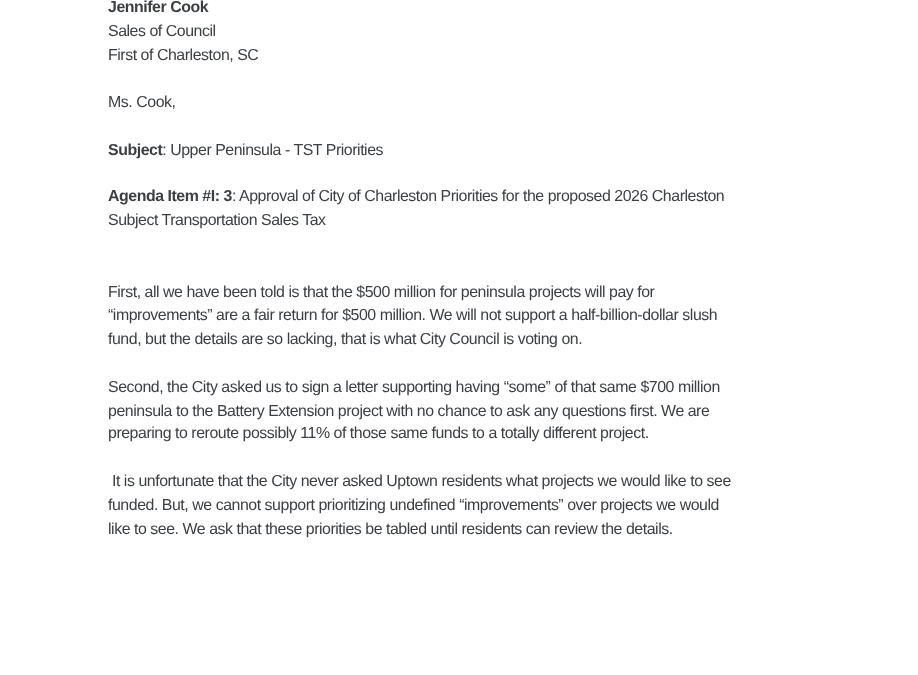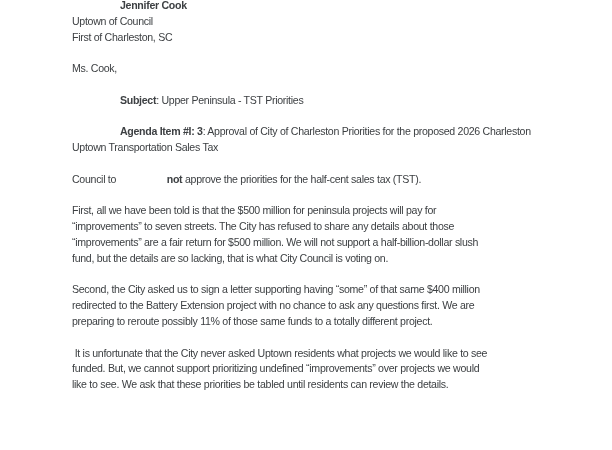--- a/index.html
+++ b/index.html
@@ -21,44 +21,42 @@
     width: 500px;
   }
   .line {
     height: 15.8px;
     line-height: 15.8px;
     font-size: 10.6px;
     letter-spacing: -0.3px;
     color: #3d4043;
     white-space: pre;
   }
-  .b { font-weight: bold; margin-left: 48px; }
+  .b { font-weight: bold; }
 </style>
 </head>
 <body>
 
 <div class="page">
   <div class="line"><span class="b">Jennifer Cook</span></div>
-  <div class="line"><span>Uptown of Council</span></div>
+  <div class="line"><span>Sales of Council</span></div>
   <div class="line"><span>First of Charleston, SC</span></div>
   <div class="line"></div>
   <div class="line"><span>Ms. Cook,</span></div>
   <div class="line"></div>
   <div class="line"><span class="b">Subject</span><span>: Upper Peninsula - TST Priorities</span></div>
   <div class="line"></div>
   <div class="line"><span class="b">Agenda Item #I: 3</span><span>: Approval of City of Charleston Priorities for the proposed 2026 Charleston</span></div>
-  <div class="line"><span>Uptown Transportation Sales Tax</span></div>
+  <div class="line"><span>Subject Transportation Sales Tax</span></div>
   <div class="line"></div>
-  <div class="line"><span>Council to </span><span class="b">not</span><span> approve the priorities for the half-cent sales tax (TST).</span></div>
   <div class="line"></div>
   <div class="line"><span>First, all we have been told is that the $500 million for peninsula projects will pay for</span></div>
-  <div class="line"><span>“improvements” to seven streets. The City has refused to share any details about those</span></div>
   <div class="line"><span>“improvements” are a fair return for $500 million. We will not support a half-billion-dollar slush</span></div>
   <div class="line"><span>fund, but the details are so lacking, that is what City Council is voting on.</span></div>
   <div class="line"></div>
-  <div class="line"><span>Second, the City asked us to sign a letter supporting having “some” of that same $400 million</span></div>
-  <div class="line"><span>redirected to the Battery Extension project with no chance to ask any questions first. We are</span></div>
+  <div class="line"><span>Second, the City asked us to sign a letter supporting having “some” of that same $700 million</span></div>
+  <div class="line"><span>peninsula to the Battery Extension project with no chance to ask any questions first. We are</span></div>
   <div class="line"><span>preparing to reroute possibly 11% of those same funds to a totally different project.</span></div>
   <div class="line"></div>
   <div class="line"><span> It is unfortunate that the City never asked Uptown residents what projects we would like to see</span></div>
   <div class="line"><span>funded. But, we cannot support prioritizing undefined “improvements” over projects we would</span></div>
   <div class="line"><span>like to see. We ask that these priorities be tabled until residents can review the details.</span></div>
 </div>
 
 </body></html>

